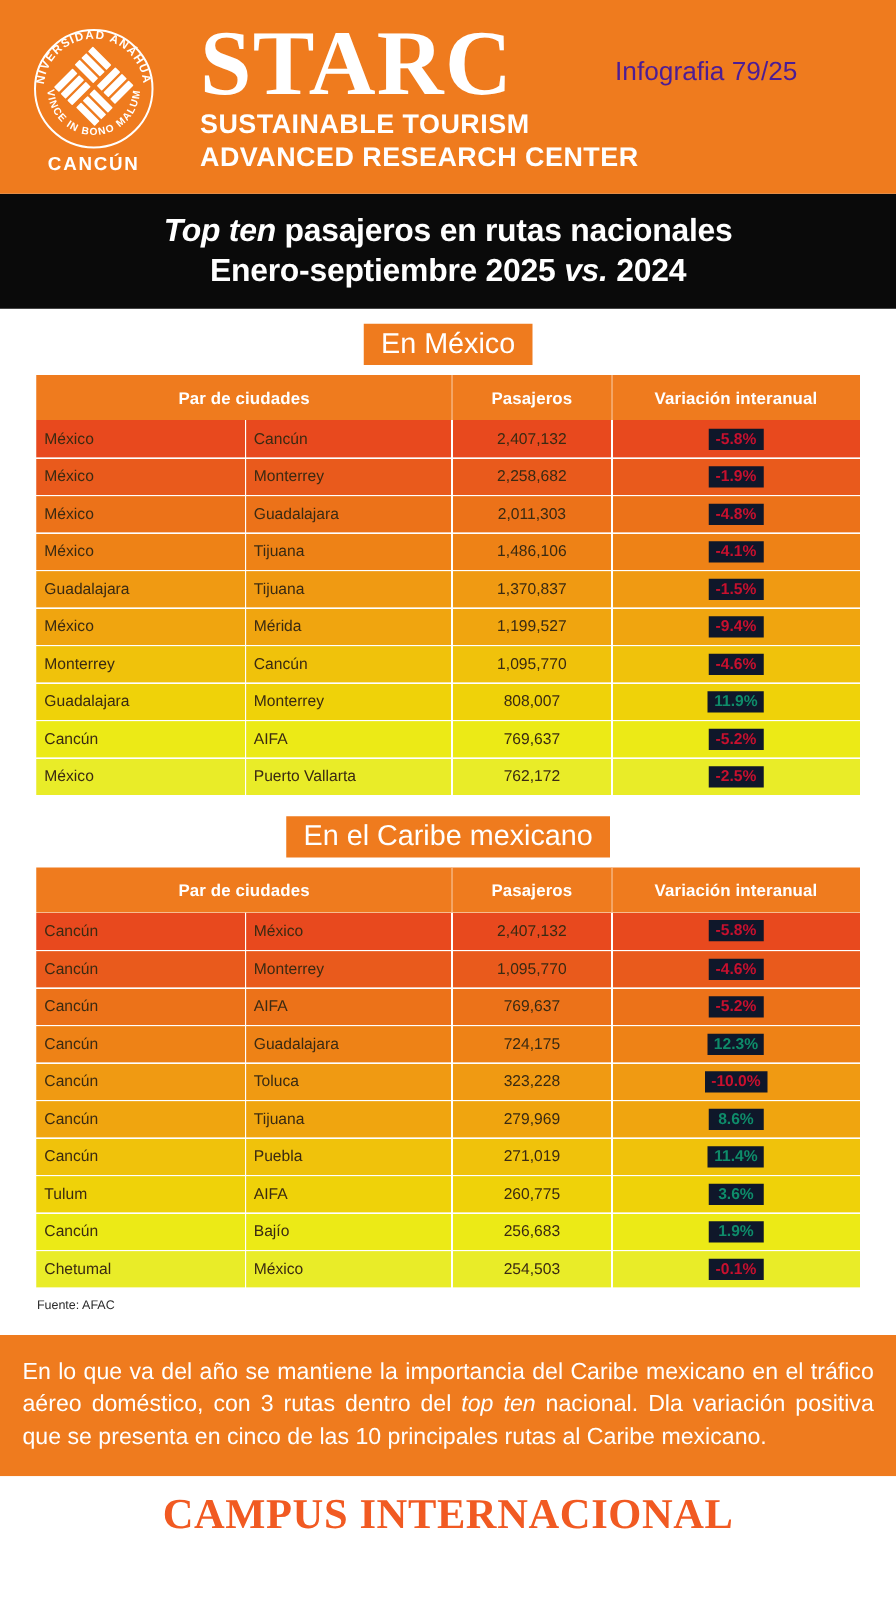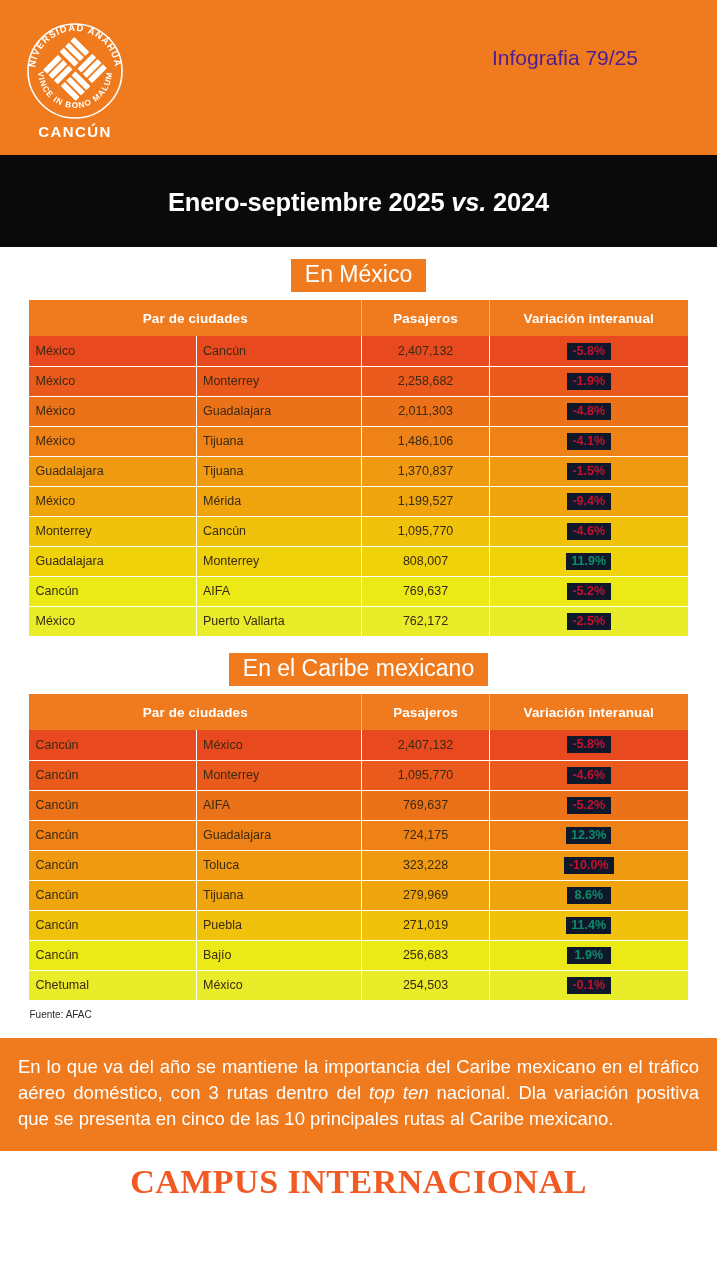--- a/index.html
+++ b/index.html
@@ -246,27 +246,35 @@
             <rect x="-23" y="-22" width="21" height="5.6" rx="0.6"></rect>
             <rect x="-23" y="-14.5" width="21" height="5.6" rx="0.6"></rect>
             <rect x="-23" y="-7" width="21" height="5.6" rx="0.6"></rect>
           </g>
         </g>
       </svg>
     </div>
     <div class="logo-cancun">CANCÚN</div>
   </div>
 
+  <div class="brand">
+    <div class="brand-main">STARC</div>
+    <div class="brand-sub">SUSTAINABLE TOURISM</div>
+    <div class="brand-sub">ADVANCED RESEARCH CENTER</div>
+  </div>
 
   <div class="issue">
     <div>Infografia 79/25</div>
   </div>
 </div>
 
 <div class="titlebar">
+  <div class="title-l1">
+    <span class="ital">Top ten</span><span> pasajeros en rutas nacionales</span>
+  </div>
   <div class="title-l2">
     <span>Enero-septiembre 2025 </span><span class="ital">vs.</span><span> 2024</span>
   </div>
 </div>
 
 <div class="spacer-12"></div>
 
 <div class="section-wrap">
   <span class="section-label">En México</span>
 </div>
@@ -407,20 +415,26 @@
         <td>Tijuana</td>
         <td class="num">279,969</td>
         <td class="var"><span class="badge pos">8.6%</span></td>
       </tr>
       <tr class="lightrow" style="background: rgb(240, 194, 11);">
         <td>Cancún</td>
         <td>Puebla</td>
         <td class="num">271,019</td>
         <td class="var"><span class="badge pos">11.4%</span></td>
       </tr>
+      <tr class="lightrow" style="background: rgb(239, 210, 9);">
+        <td>Tulum</td>
+        <td>AIFA</td>
+        <td class="num">260,775</td>
+        <td class="var"><span class="badge pos">3.6%</span></td>
+      </tr>
       <tr class="lightrow" style="background: rgb(236, 234, 22);">
         <td>Cancún</td>
         <td>Bajío</td>
         <td class="num">256,683</td>
         <td class="var"><span class="badge pos">1.9%</span></td>
       </tr>
       <tr class="lightrow" style="background: rgb(233, 236, 40);">
         <td>Chetumal</td>
         <td>México</td>
         <td class="num">254,503</td>

